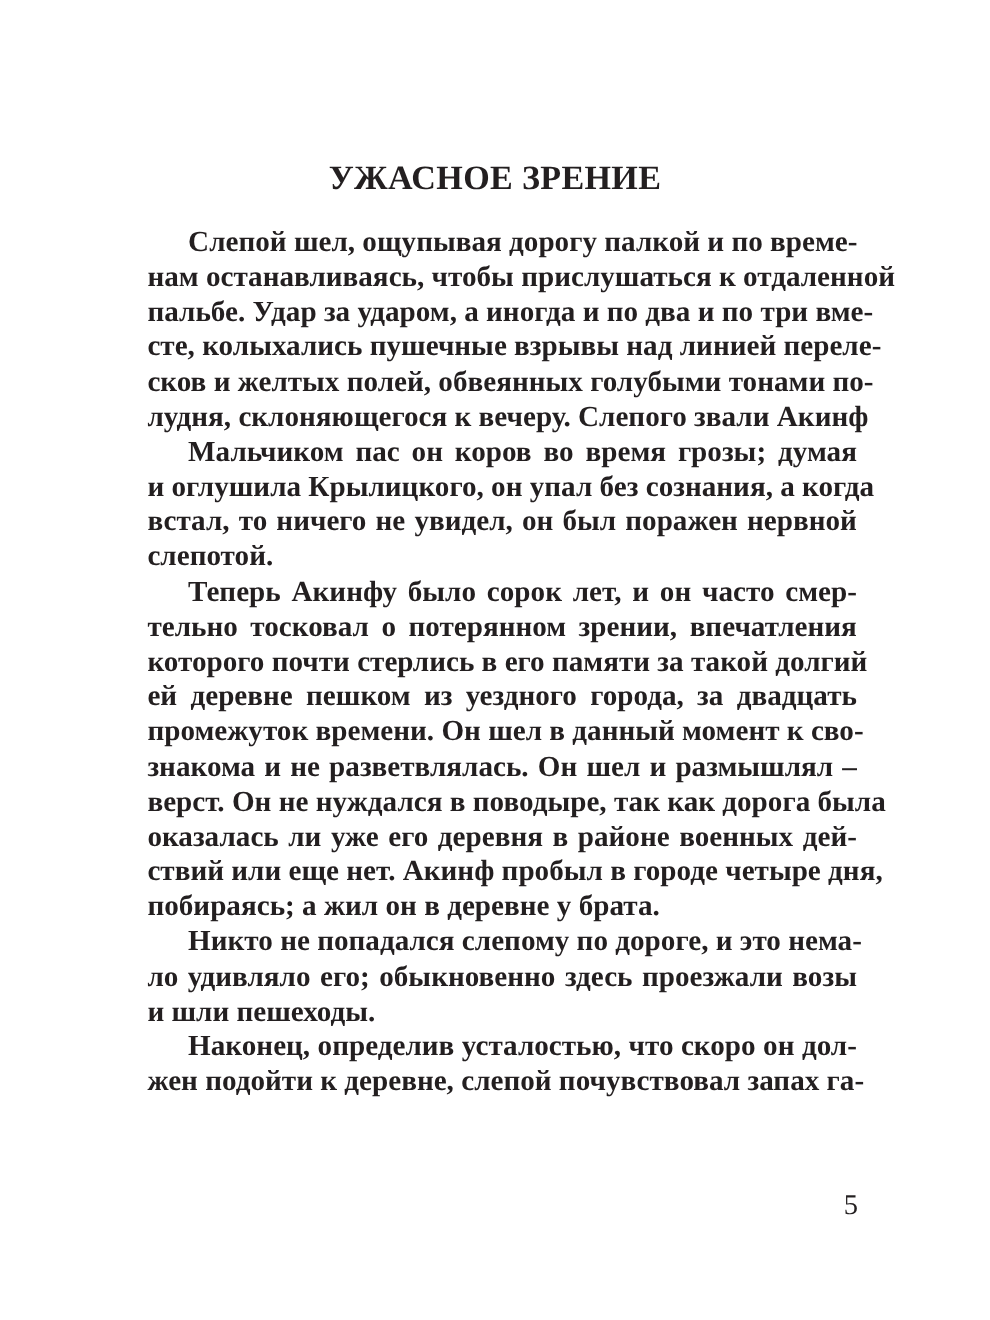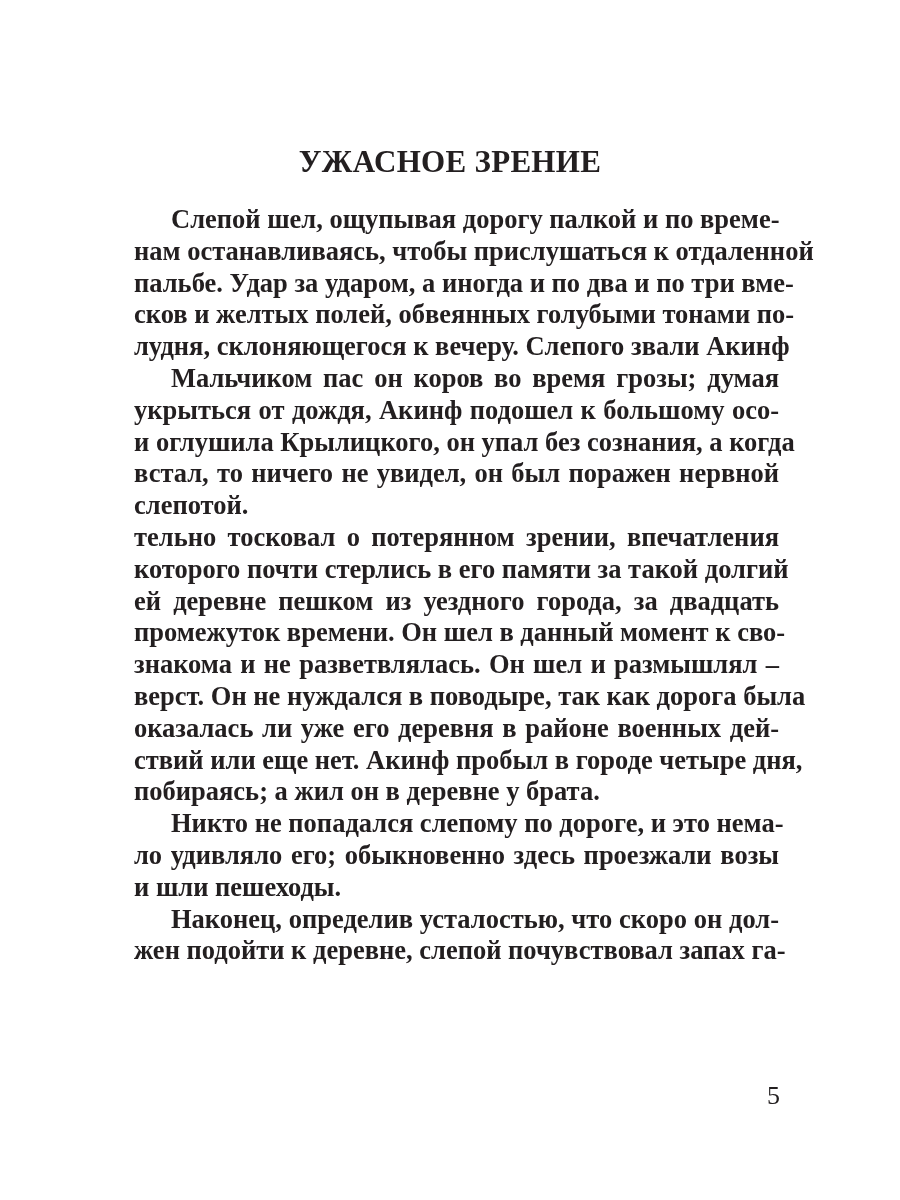--- a/index.html
+++ b/index.html
@@ -67,27 +67,28 @@
 </head>
 <body>
 
 <div class="page">
   <div class="title">УЖАСНОЕ ЗРЕНИЕ</div>
 
   <div class="body-text" id="body-text">
       <span class="line indent">Слепой шел, ощупывая дорогу палкой и по време-</span>
       <span class="line">нам останавливаясь, чтобы прислушаться к отдаленной</span>
       <span class="line">пальбе. Удар за ударом, а иногда и по два и по три вме-</span>
+      <span class="line">сте, колыхались пушечные взрывы над линией переле-</span>
       <span class="line">сков и желтых полей, обвеянных голубыми тонами по-</span>
       <span class="line">лудня, склоняющегося к вечеру. Слепого звали Акинф</span>
       <span class="line indent">Мальчиком пас он коров во время грозы; думая</span>
-      <span class="line">укрыться от дождя, Акинф подошел к большому осо-</span>
       <span class="line">и оглушила Крылицкого, он упал без сознания, а когда</span>
       <span class="line">встал, то ничего не увидел, он был поражен нервной</span>
       <span class="line last">слепотой.</span>
+      <span class="line indent">Теперь Акинфу было сорок лет, и он часто смер-</span>
       <span class="line">тельно тосковал о потерянном зрении, впечатления</span>
       <span class="line">которого почти стерлись в его памяти за такой долгий</span>
       <span class="line">ей деревне пешком из уездного города, за двадцать</span>
       <span class="line">промежуток времени. Он шел в данный момент к сво-</span>
       <span class="line">знакома и не разветвлялась. Он шел и размышлял –</span>
       <span class="line">верст. Он не нуждался в поводыре, так как дорога была</span>
       <span class="line">оказалась ли уже его деревня в районе военных дей-</span>
       <span class="line">ствий или еще нет. Акинф пробыл в городе четыре дня,</span>
       <span class="line last">побираясь; а жил он в деревне у брата.</span>
       <span class="line indent">Никто не попадался слепому по дороге, и это нема-</span>

